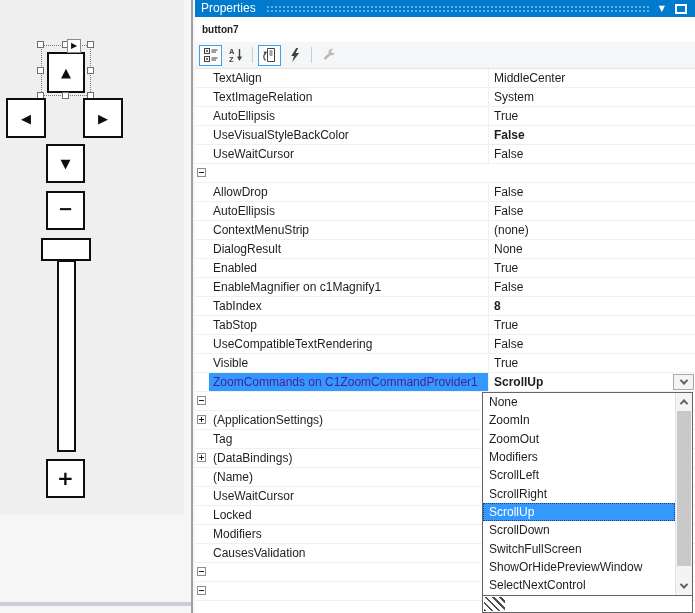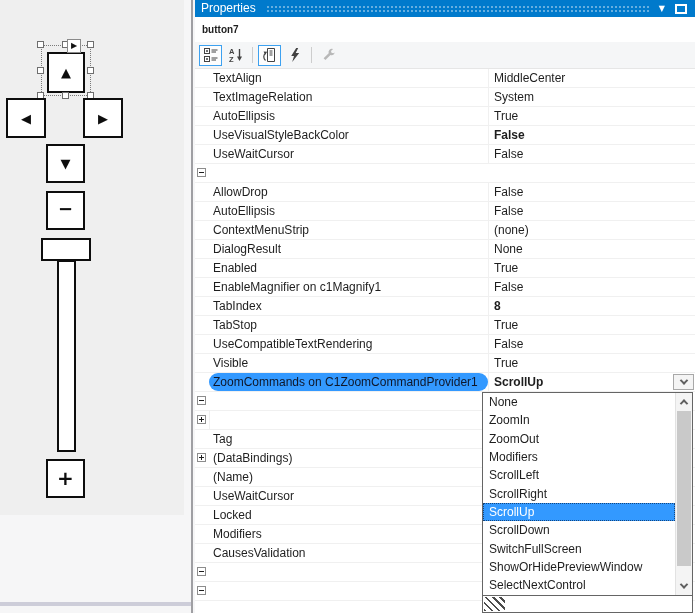--- a/index.html
+++ b/index.html
@@ -60,21 +60,21 @@
   .tb-icon.selected{border:1px solid #3da1f0;background:#fdfdfd;}
   .tb-sep{width:1px;height:16px;background:#cdcdcd;margin:0 4px;}
 
   .grid{position:absolute;left:0;top:69px;width:500px;height:544px;background:#fff;overflow:hidden;}
   .row{display:flex;height:19px;line-height:18px;border-bottom:1px solid var(--gridline);}
   .row .gutter{width:14px;flex:none;position:relative;background:#fff;}
   .row .name{width:279px;flex:none;padding-left:4px;overflow:hidden;white-space:nowrap;}
   .row .value{flex:1;padding-left:5px;border-left:1px solid var(--gridline);
               overflow:hidden;white-space:nowrap;position:relative;}
   .row.category .name{font-weight:bold;width:auto;flex:1;margin-top:36px;}
-  .row.selected .name{background:var(--select-blue);color:#0f172a;border-radius:9px;}
+  .row.selected .name{background:var(--select-blue);color:#4c1d95;}
   .bold{font-weight:bold;}
   .expander{position:absolute;left:2px;top:4px;width:9px;height:9px;border:1px solid #8c8c8c;background:#fff;}
   .expander .h{position:absolute;left:1px;right:1px;top:3px;height:1px;background:#1e1e1e;}
   .expander .v{position:absolute;top:1px;bottom:1px;left:3px;width:1px;background:#1e1e1e;}
 
   .combo-btn{position:absolute;right:1px;top:1px;width:21px;height:16px;background:#f4f4f4;
              border:1px solid #a8a8a8;display:flex;align-items:center;justify-content:center;}
   .chev{width:6px;height:6px;border-right:2px solid #5f5f5f;border-bottom:2px solid #5f5f5f;}
   .chev.down{transform:rotate(45deg) translate(-1px,-1px);}
   .chev.up{transform:rotate(-135deg) translate(-1px,-1px);}
@@ -296,20 +296,21 @@
           </div>
           <div class="name">Data</div>
         </div>
         <div class="row property">
           <div class="gutter">
             <span class="expander plus">
               <span class="h"></span>
               <span class="v"></span>
             </span>
           </div>
+          <div class="name">(ApplicationSettings)</div>
           <div class="value"></div>
         </div>
         <div class="row property">
           <div class="gutter"></div>
           <div class="name">Tag</div>
           <div class="value"></div>
         </div>
         <div class="row property">
           <div class="gutter">
             <span class="expander plus">

